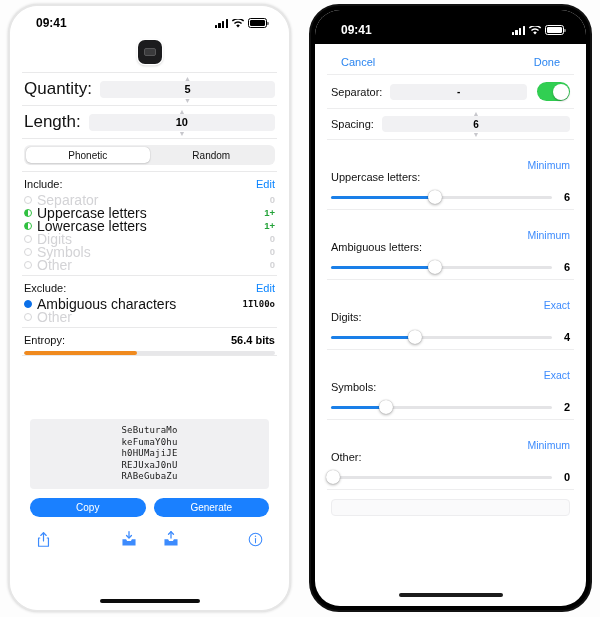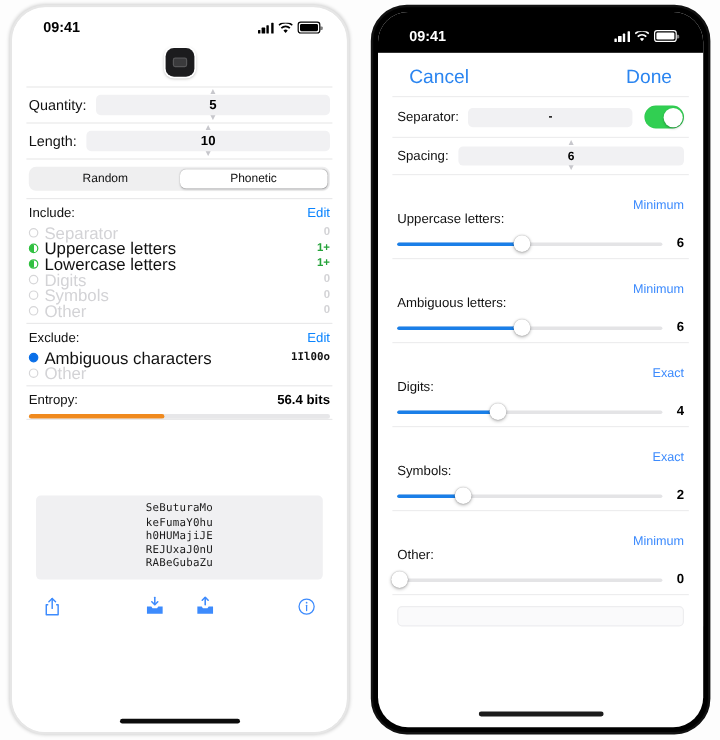--- a/index.html
+++ b/index.html
@@ -83,21 +83,21 @@
     border: 1px solid #565658;
   }
 
   .row {
     display: flex; align-items: center;
     border-top: 1px solid #e9e9ea;
     padding: 6px 2px;
     min-height: 30px;
   }
   .row:first-child { border-top: none; }
-  .lbl { font-size: 12px; color: #111; white-space: nowrap; }
+  .lbl { font-size: 17px; color: #111; white-space: nowrap; }
 
   .stepper {
     flex: 1; margin-left: 8px;
     background: #f1f1f3; border-radius: 4px;
     height: 17px; position: relative;
     display:flex; align-items:center; justify-content:center;
   }
   .stepper .val { font-size: 11px; font-weight: bold; color: #000; }
   .chev { position:absolute; left:50%; transform:translateX(-50%); color:#c7c7cc; font-size:7px; line-height:1;}
   .chev.up { top:-6px; } .chev.dn { bottom:-6px; }
@@ -183,21 +183,21 @@
     position:absolute; bottom: 7px; left:50%; transform:translateX(-50%);
     width: 100px; height: 4px; border-radius: 2px; background:#0c0c0c;
   }
   .phone.dark .homebar { background:#1c1c1c; width:104px; bottom: 9px;}
 
   
   .navbar {
     display:flex; align-items:center; justify-content:space-between;
     padding: 12px 14px 6px;
   }
-  .navbtn { font-size: 16px; color:#2b85f0; }
+  .navbtn { font-size: 11px; color:#2b85f0; }
 
   .r-row {
     display:flex; align-items:center;
     border-top: 1px solid #ededee;
     padding: 7px 4px;
   }
   .r-lbl { font-size: 11px; color:#111; white-space:nowrap; }
   .r-field {
     flex:1; margin-left:8px; background:#f1f1f3; border-radius:4px;
     height:16px; display:flex; align-items:center; justify-content:center;
@@ -287,22 +287,22 @@
           <span class="lbl">Length:</span>
           <div class="stepper">
             <span class="chev up">▲</span>
             <span class="val">10</span>
             <span class="chev dn">▼</span>
           </div>
         </div>
 
         <div class="seg-row">
           <div class="segmented">
+            <div class="seg on">Phonetic</div>
             <div class="seg">Random</div>
-            <div class="seg on">Phonetic</div>
           </div>
         </div>
 
         <div class="sec-head">
           <span class="sec-title">Include:</span>
           <span class="edit">Edit</span>
         </div>
 
         <div class="opt dim">
           <span class="opt-left">
@@ -380,20 +380,24 @@
         <div class="spacer"></div>
 
         <div class="pwbox">
           <div>SeButuraMo</div>
           <div>keFumaY0hu</div>
           <div>h0HUMajiJE</div>
           <div>REJUxaJ0nU</div>
           <div>RABeGubaZu</div>
         </div>
 
+        <div class="btn-row">
+          <div class="btn">Copy</div>
+          <div class="btn">Generate</div>
+        </div>
 
         <div class="toolbar">
           <span class="tb-icon">
             <svg width="15" height="17" viewBox="0 0 20 22" fill="none" stroke="currentColor" stroke-width="1.6" stroke-linecap="round" stroke-linejoin="round">
               <path d="M10 2v11"></path>
                 <path d="M6.3 5.6 10 2l3.7 3.6"></path>
               <path d="M5 9H3.4v11h13.2V9H15"></path>
             </svg>
           </span>
           <span class="tb-mid">

